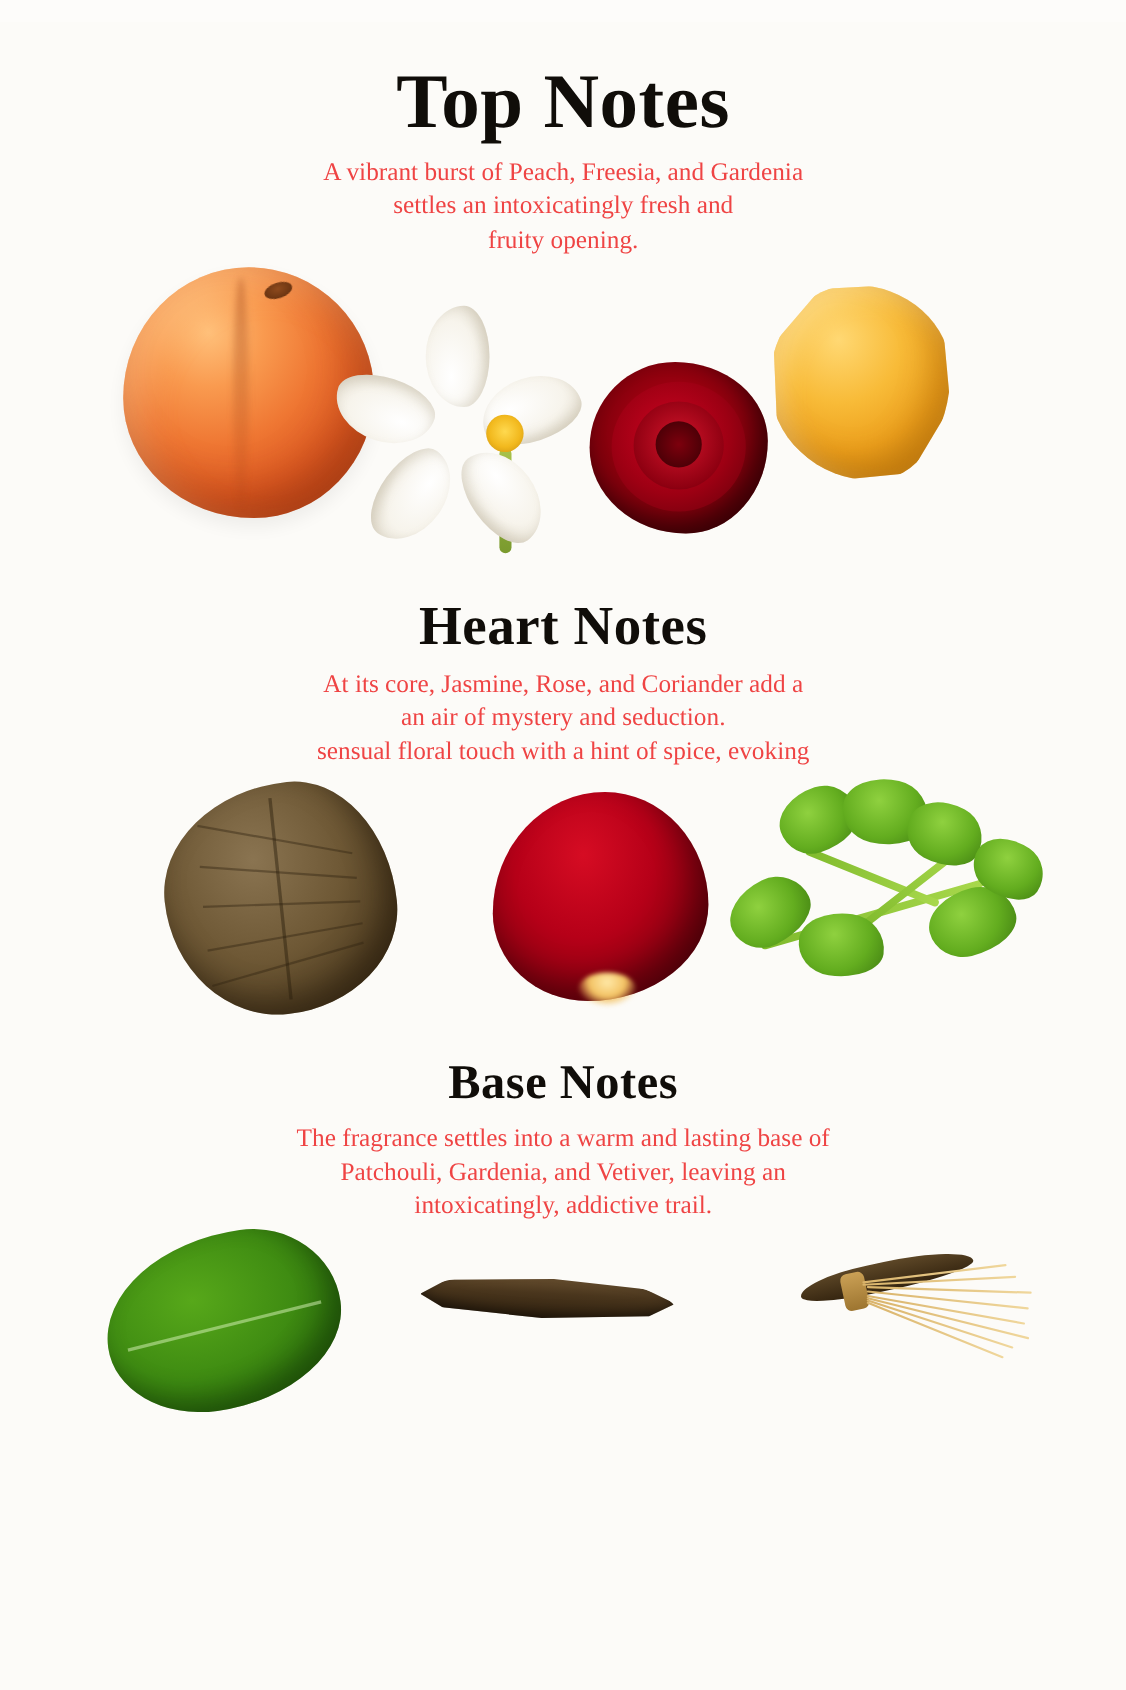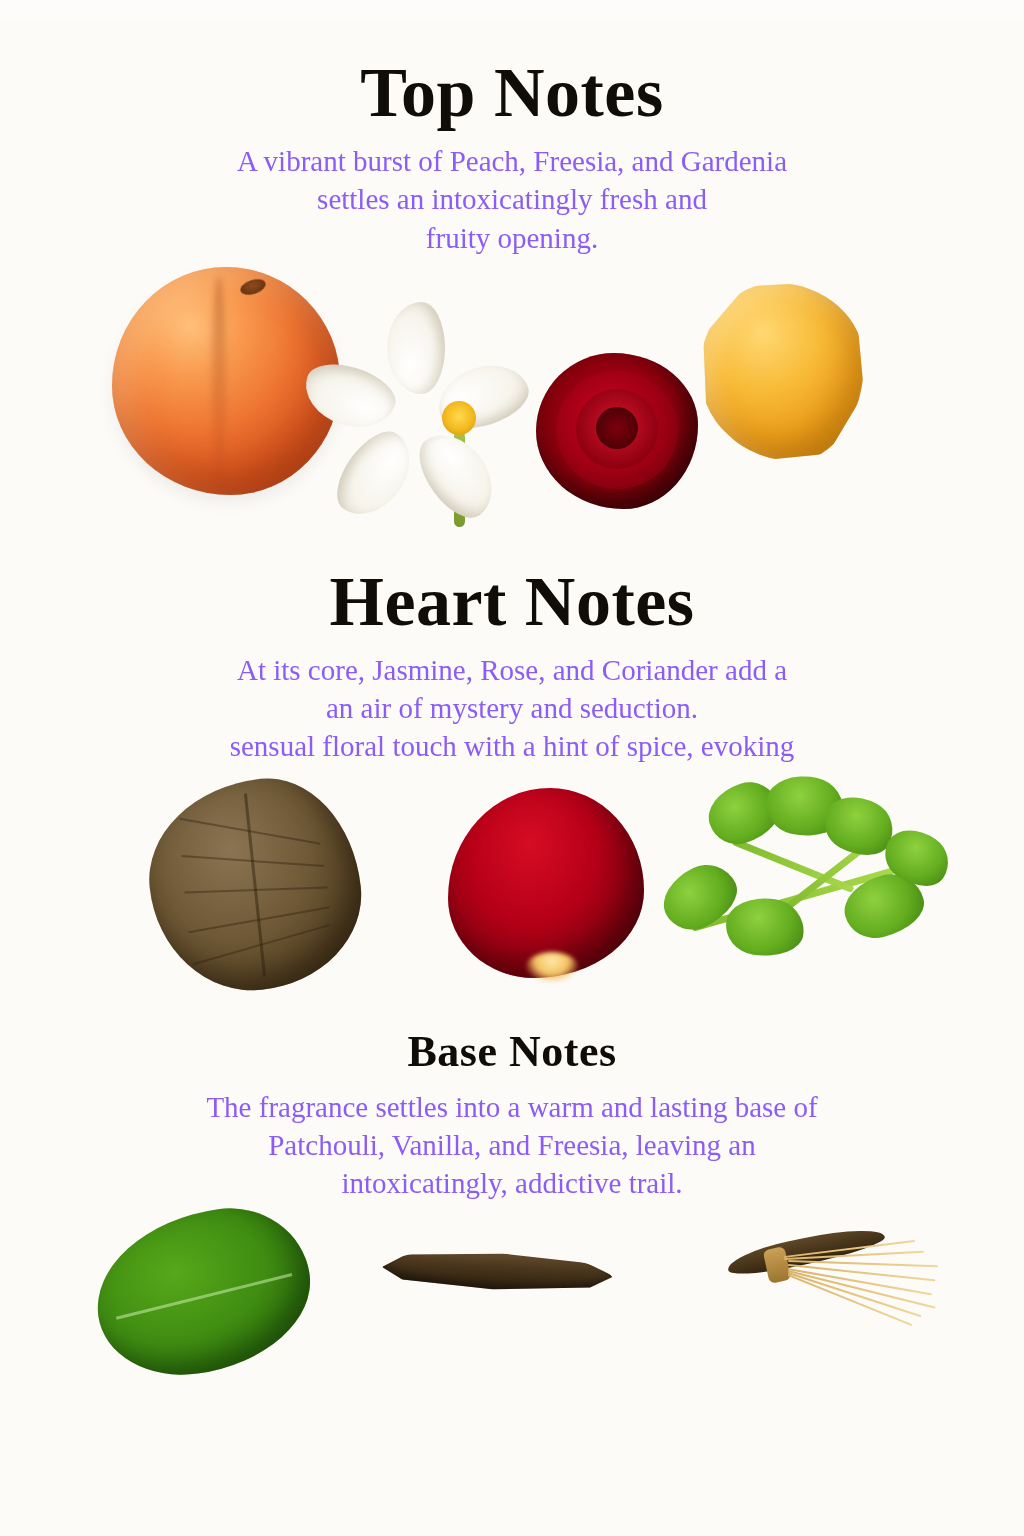--- a/index.html
+++ b/index.html
@@ -28,27 +28,27 @@
   }
 
   .section-title {
     font-family: "Liberation Serif", "DejaVu Serif", serif;
     font-weight: 700;
     letter-spacing: 0.5px;
     color: #100d09;
     line-height: 1.0;
   }
   .title-top   { font-size: 70px; padding-top: 38px; margin-top: 20px; }
-  .title-heart { font-size: 70px; padding-top: 10px; }
+  .title-heart { font-size: 50px; padding-top: 10px; }
   .title-base  { font-size: 44px; padding-top: 6px; }
 
   .section-desc {
-    font-size: 29px;
+    font-size: 23px;
     line-height: 1.32;
-    color: #8b5cf6;
+    color: #ef4444;
     margin: 14px auto 0 auto;
     max-width: 840px;
     font-family: "Liberation Serif", "DejaVu Serif", serif;
   }
   .section-desc div { white-space: pre; }
 
   .specimens {
     position: relative;
     width: 1024px;
   }
@@ -338,21 +338,21 @@
         <div class="cl" style="left:196px; top:100px; width:80px; height:60px; transform:rotate(-14deg);"></div>
         <div class="cl" style="left:236px; top:56px; width:66px; height:52px; transform:rotate(34deg);"></div>
       </div>
     </div>
   </div>
 
   <div class="section">
     <div class="section-title title-base">Base Notes</div>
     <div class="section-desc">
       <div>The fragrance settles into a warm and lasting base of</div>
-      <div>Patchouli, Vanilla, and Freesia, leaving an</div>
+      <div>Patchouli, Gardenia, and Vetiver, leaving an</div>
       <div>intoxicatingly, addictive trail.</div>
     </div>
 
     <div class="specimens row-base">
 
       <div class="greenleaf" style="left:96px; top:10px;">
         <div class="gv"></div>
       </div>
 
       <div class="pod" style="left:382px; top:48px;"></div>

